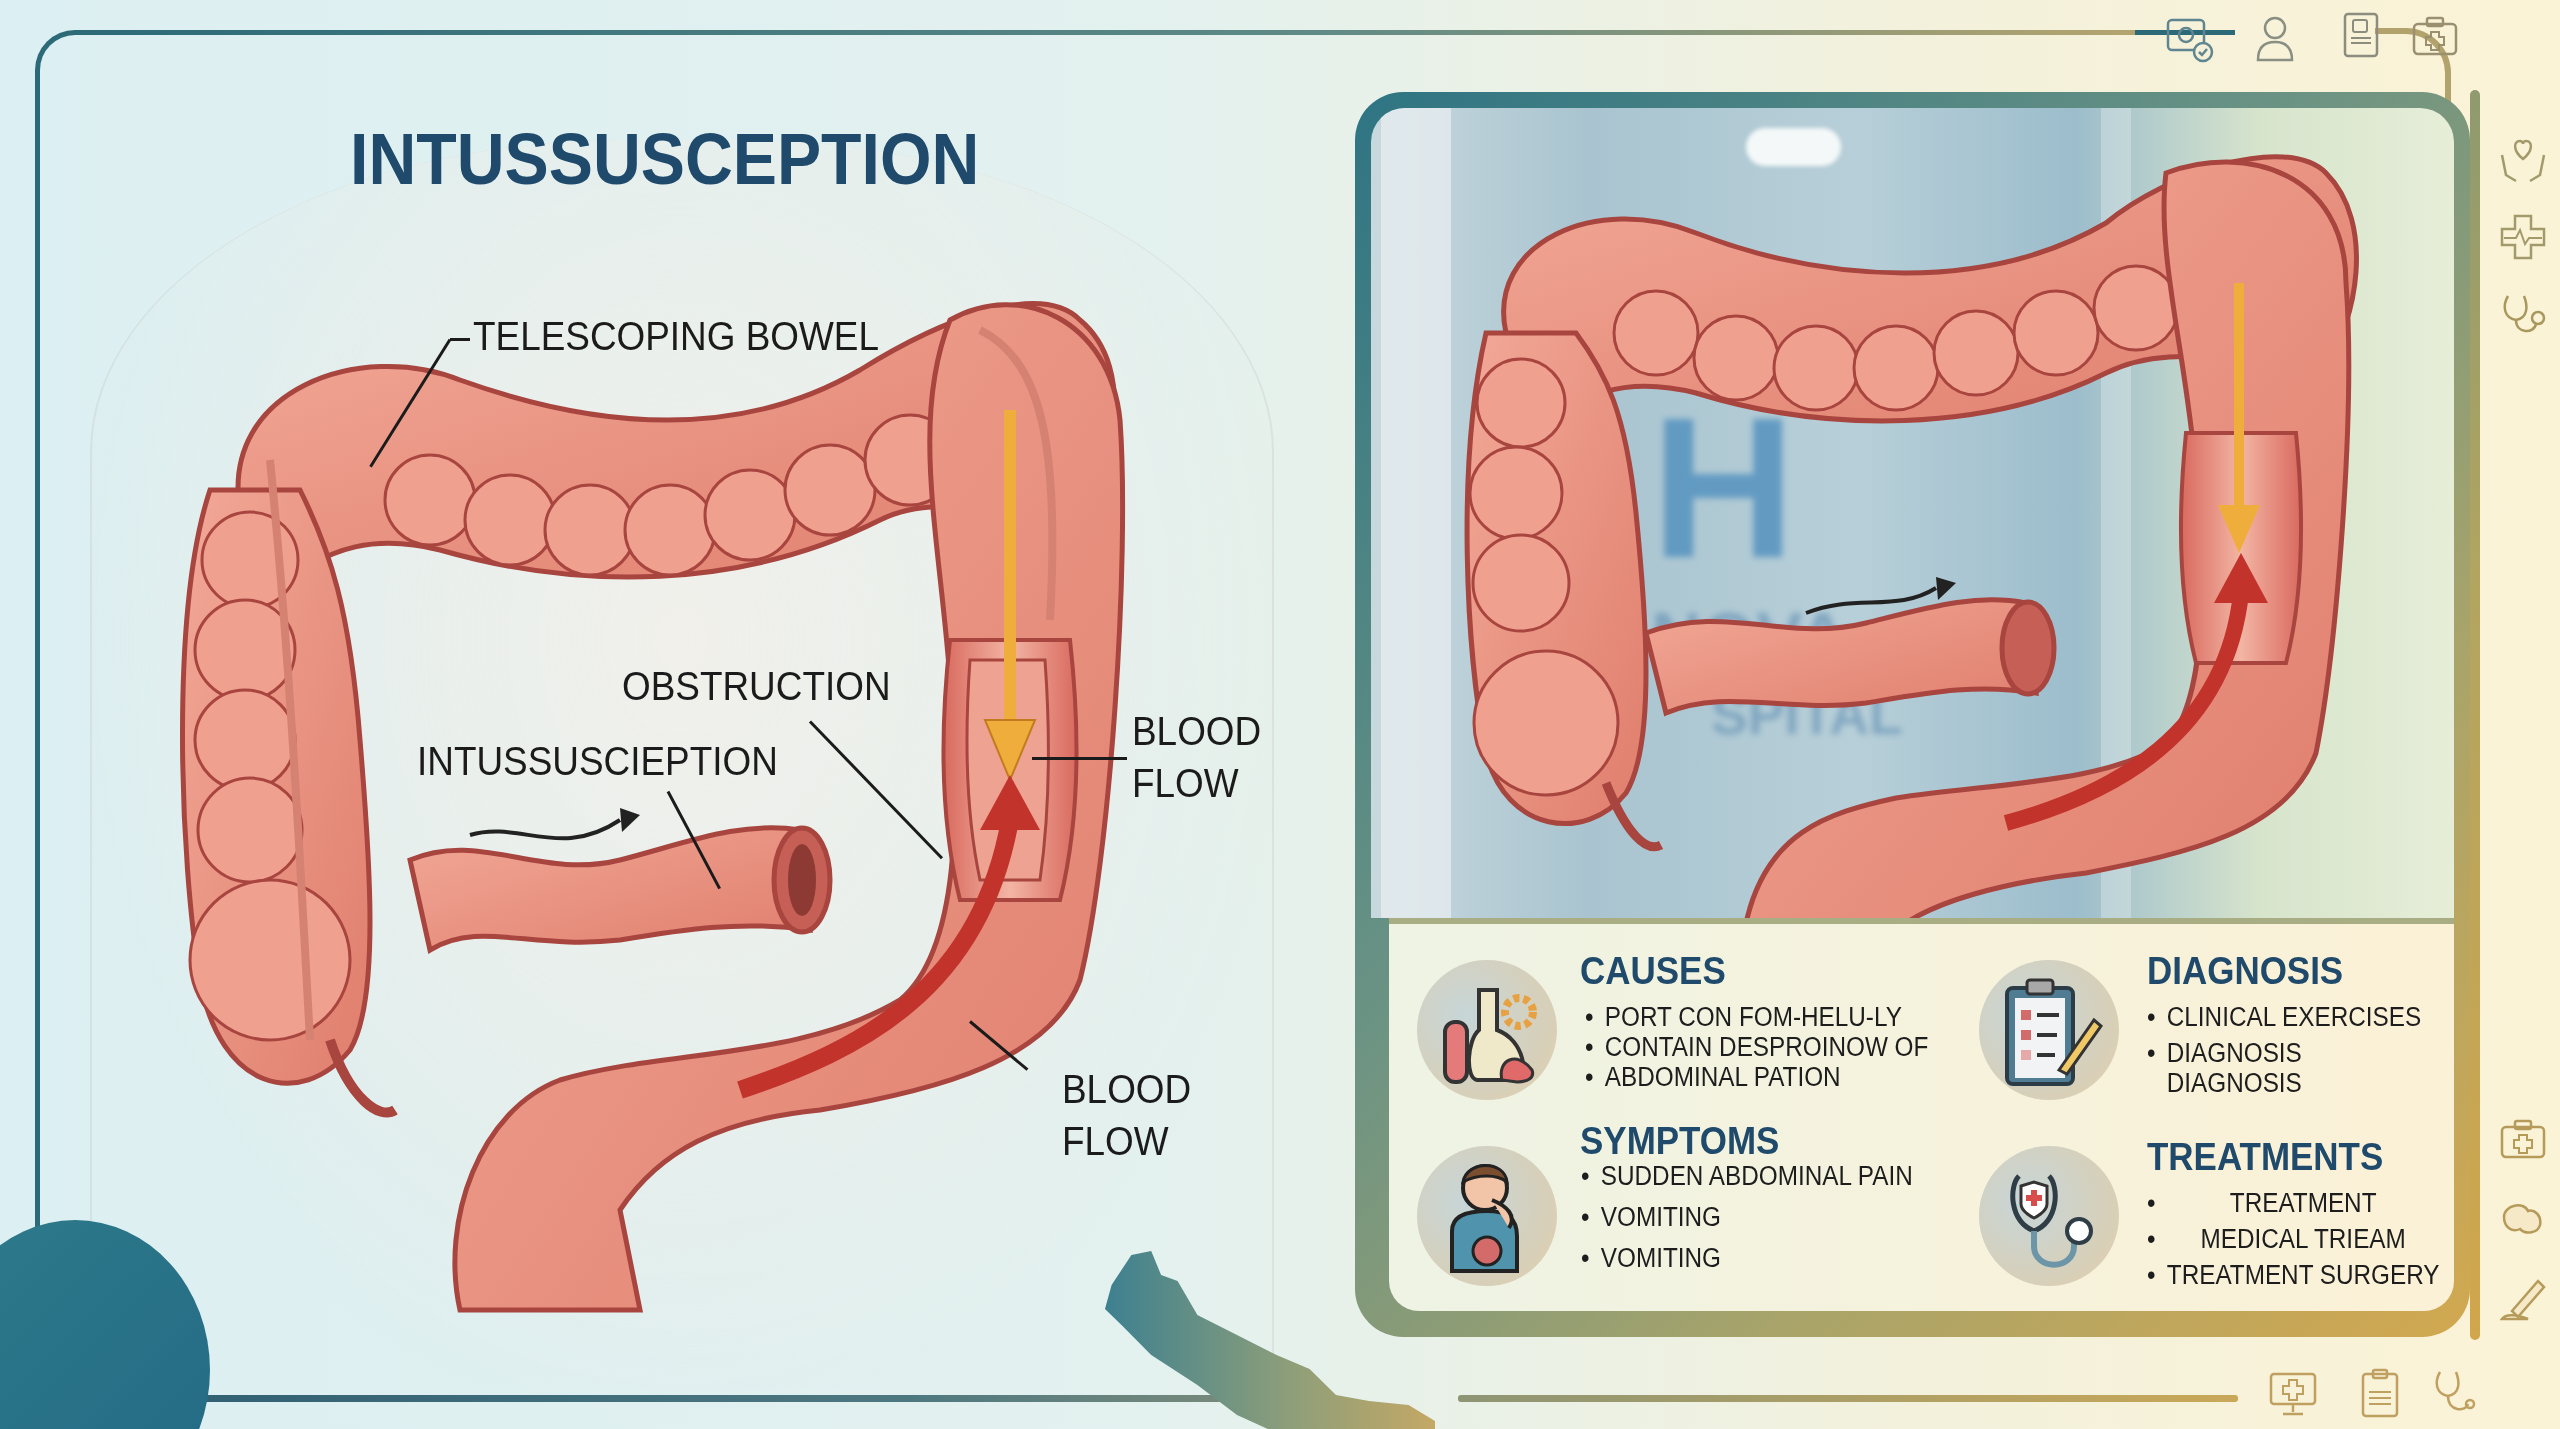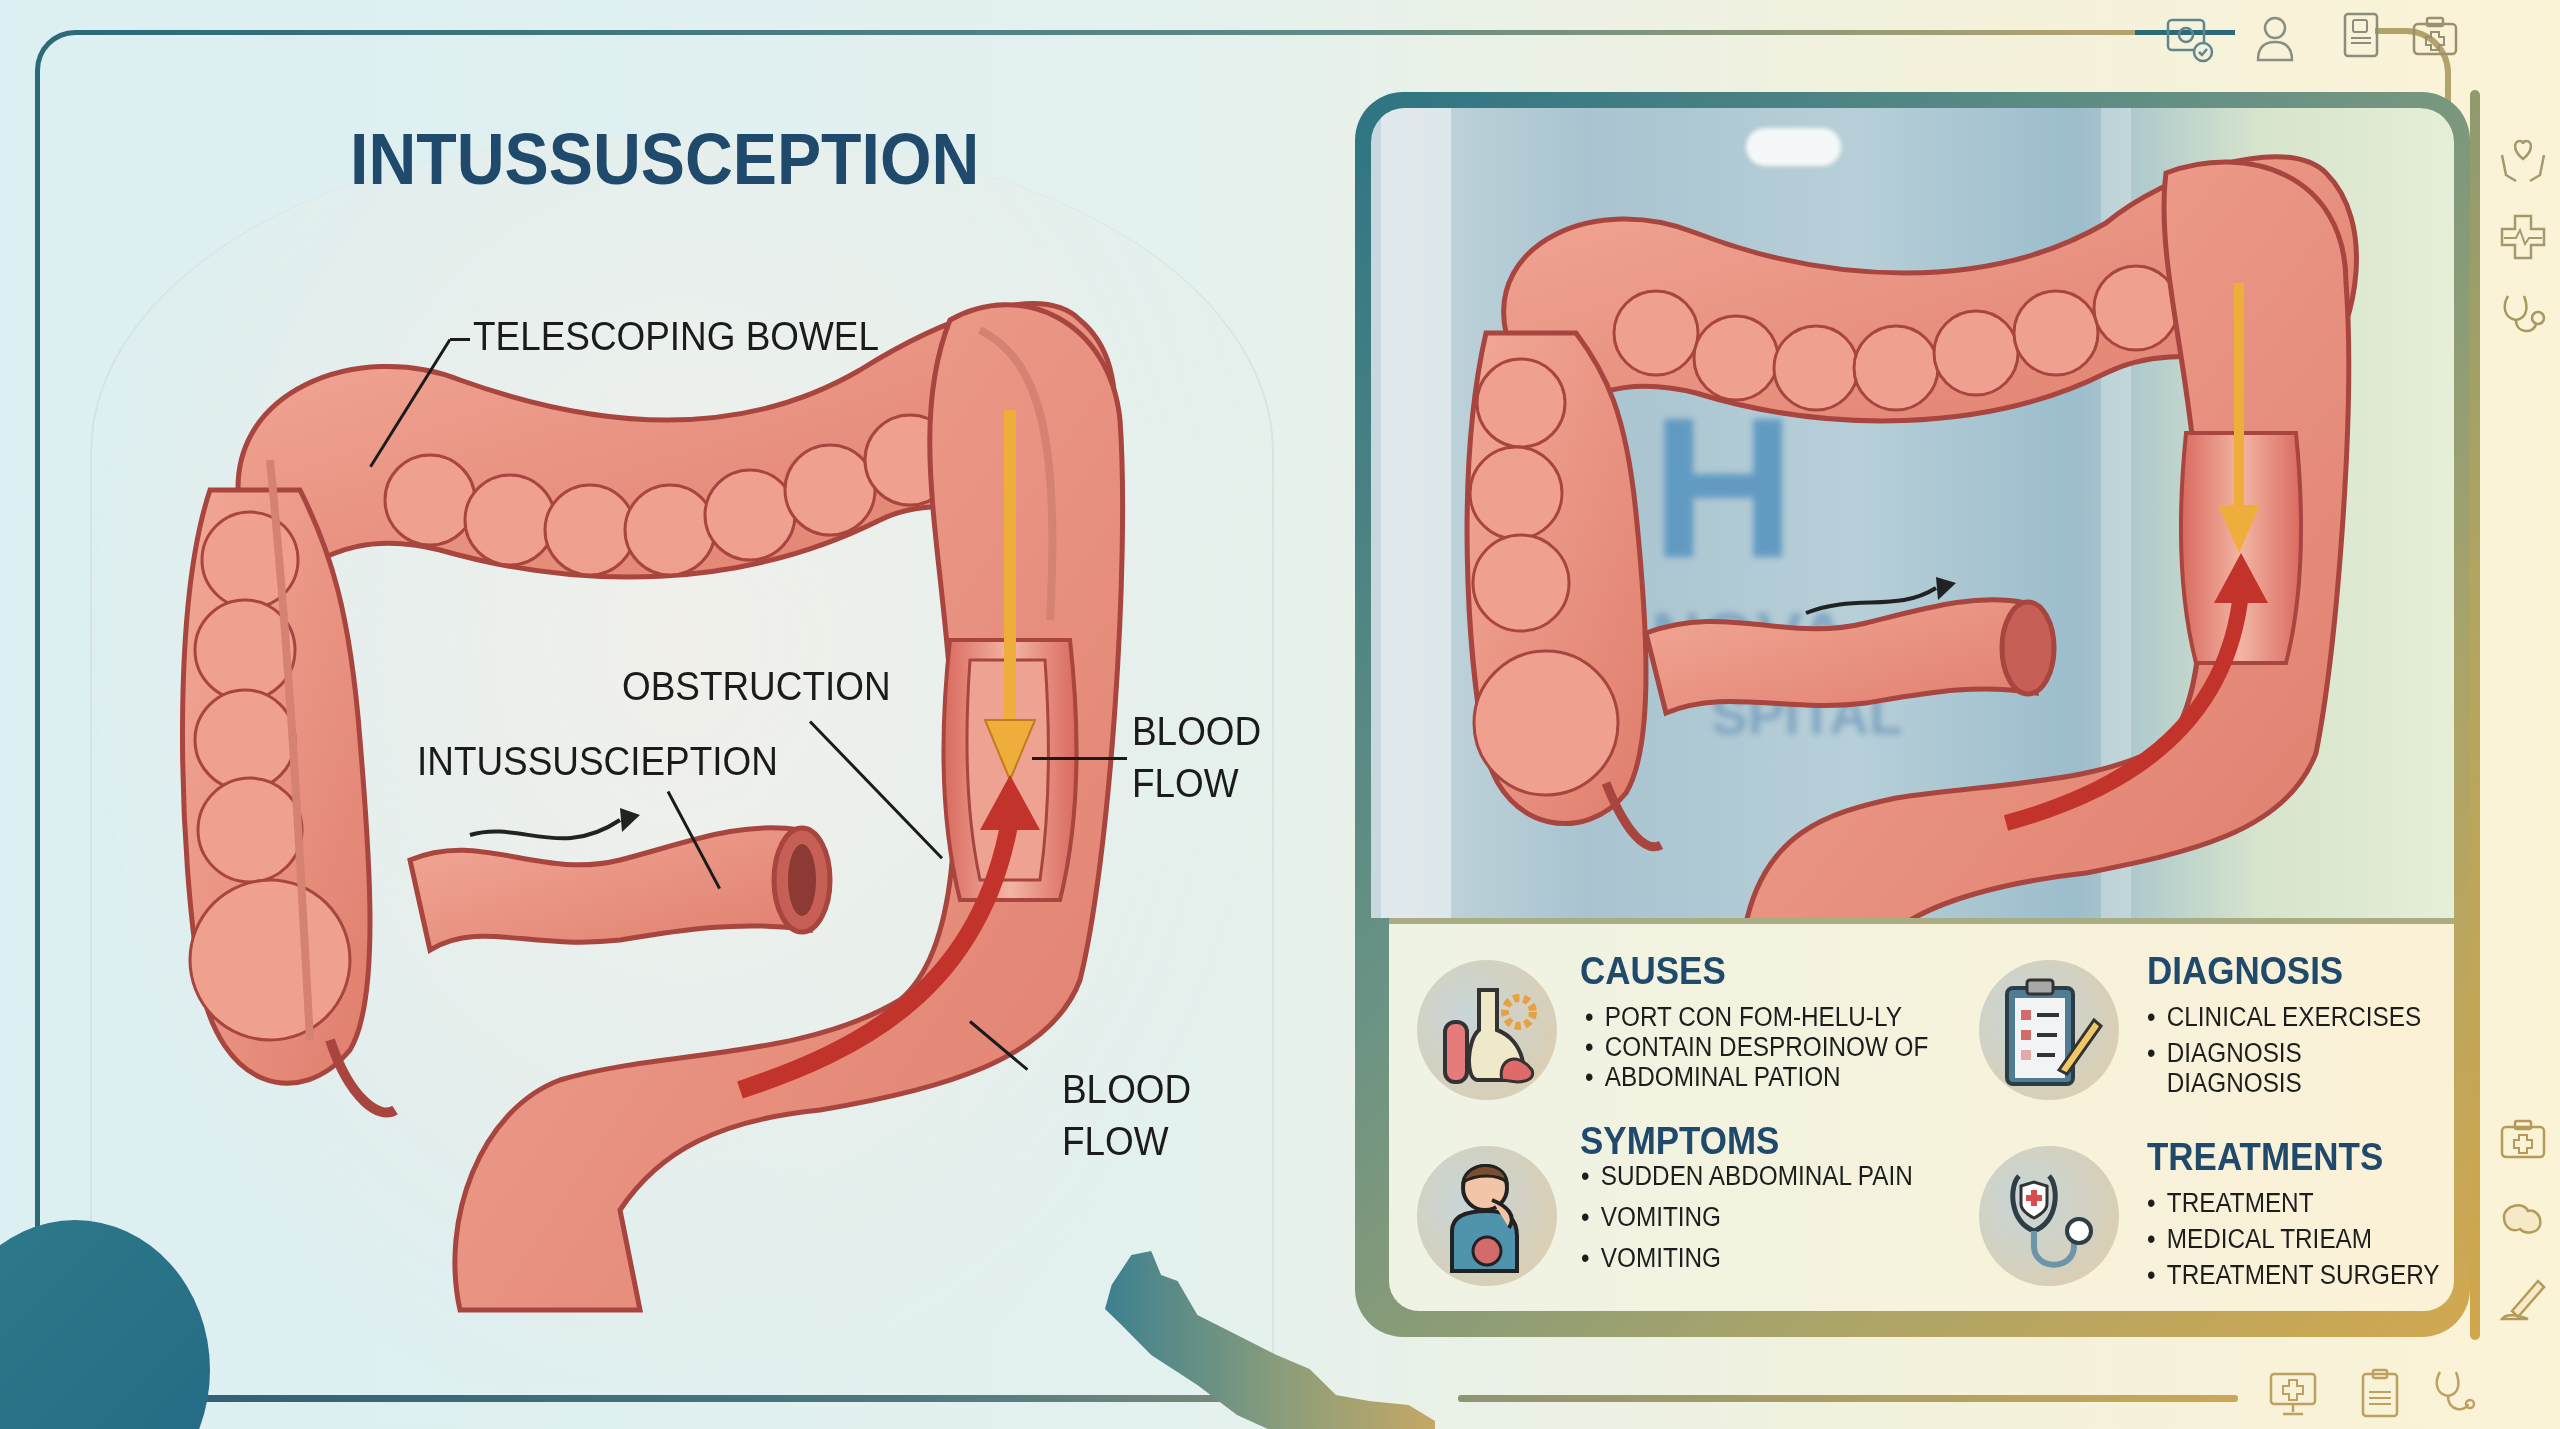--- a/index.html
+++ b/index.html
@@ -305,21 +305,21 @@
         <svg width="140" height="140" viewBox="0 0 140 140">
           <path d="M40 30 C 30 40, 30 75, 55 85 C 80 75, 80 40, 70 30" stroke="#2f3d47" stroke-width="5" fill="none"></path>
           <path d="M55 85 L55 100 C 55 125, 95 125, 95 100 L95 90" stroke="#6c95a8" stroke-width="6" fill="none"></path>
           <circle cx="100" cy="85" r="12" fill="#fff" stroke="#2f3d47" stroke-width="4"></circle>
           <path d="M42 40 L55 36 L68 40 L68 58 C 68 66, 55 72, 55 72 C 55 72, 42 66, 42 58 Z" fill="#fff" stroke="#333" stroke-width="3"></path>
           <rect x="52" y="44" width="6" height="16" fill="#d84c4c"></rect>
             <rect x="47" y="49" width="16" height="6" fill="#d84c4c"></rect>
         </svg>
       </div>
       <div class="info-title" style="left:758px;top:212px;">TREATMENTS</div>
-      <ul class="info-list" style="left:758px;top:264px;">
+      <ul class="info-list" style="left:758px;top:264px;text-align:center;">
         <li>TREATMENT</li>
         <li>MEDICAL TRIEAM</li>
         <li>TREATMENT SURGERY</li>
       </ul>
     </div>
   </div>
 </div>
 
 <svg class="deco-icon" style="left:2165px;top:12px;" viewBox="0 0 50 50">
     <rect x="3" y="8" width="36" height="30" rx="4" fill="none" stroke="#5f8690" stroke-width="2.5"></rect>

